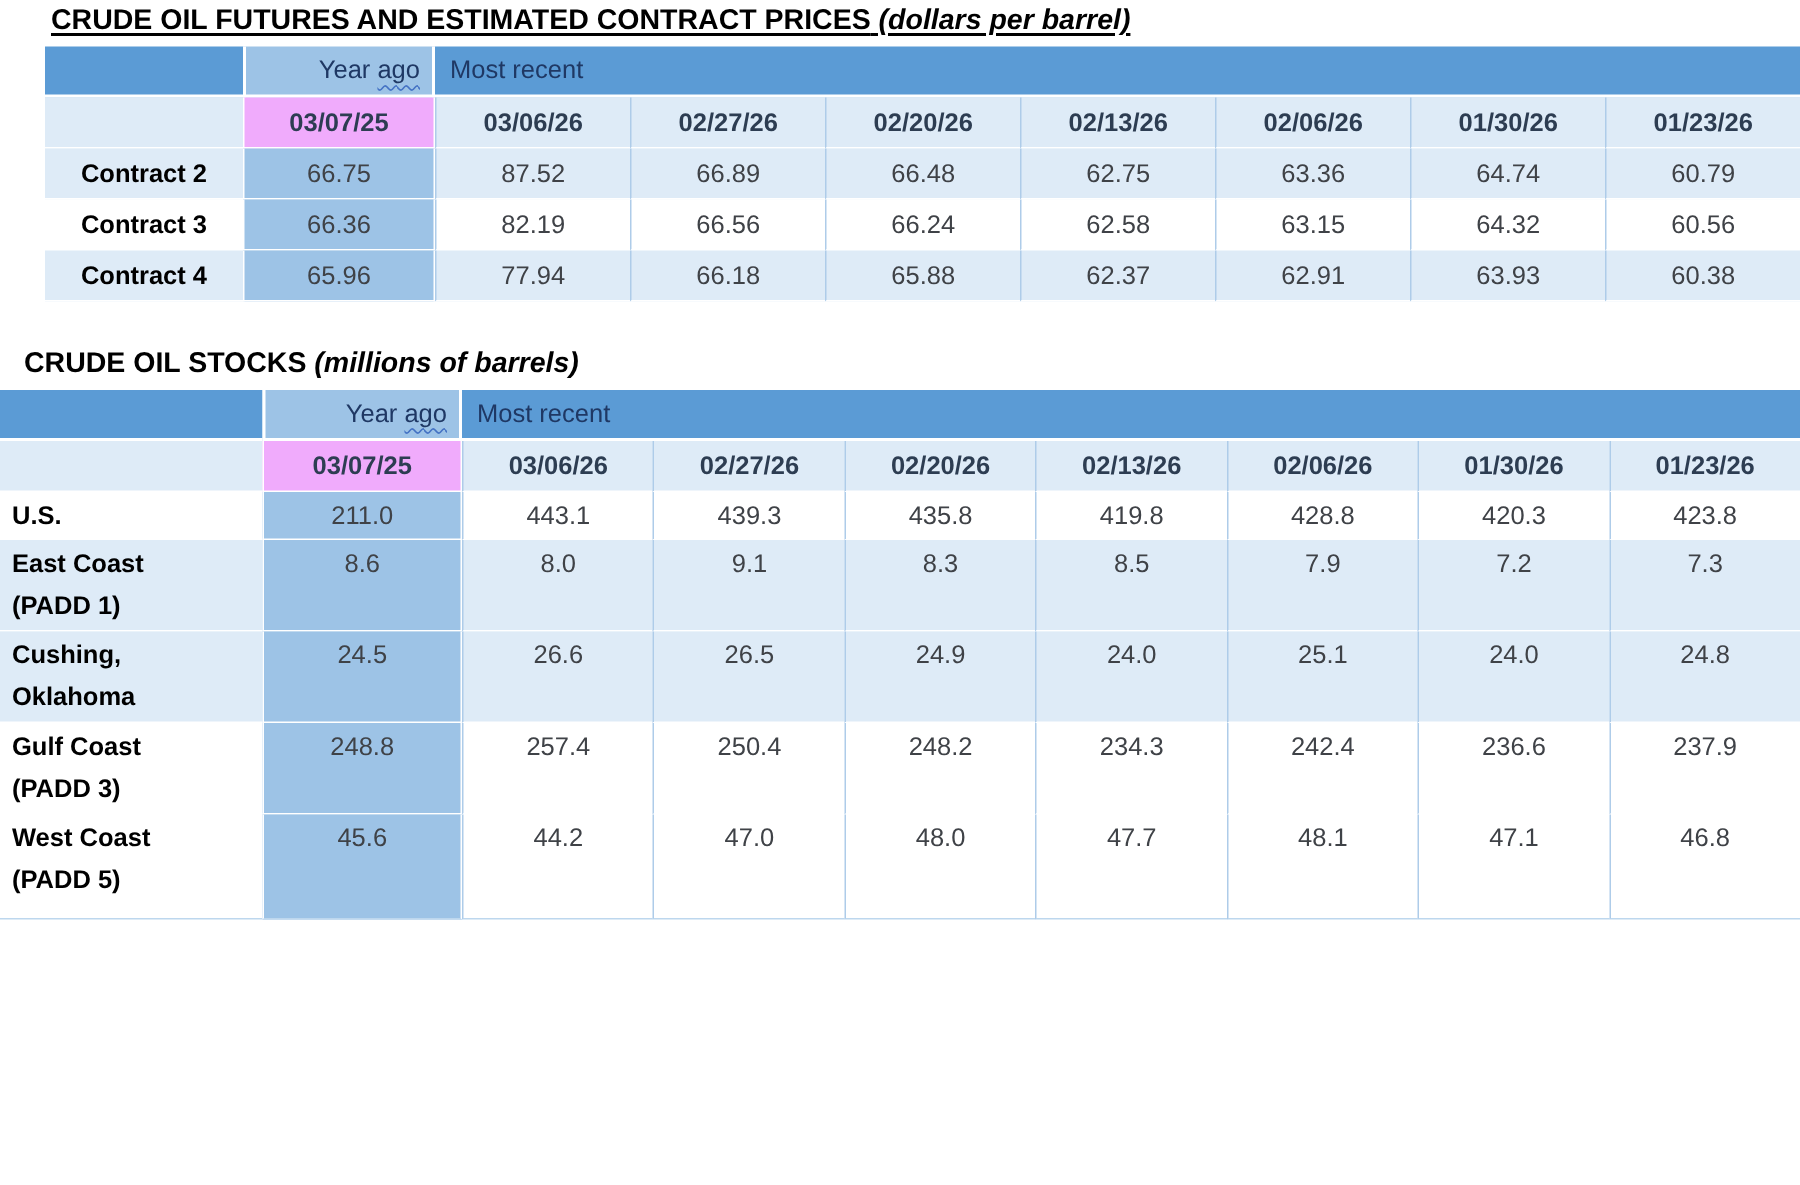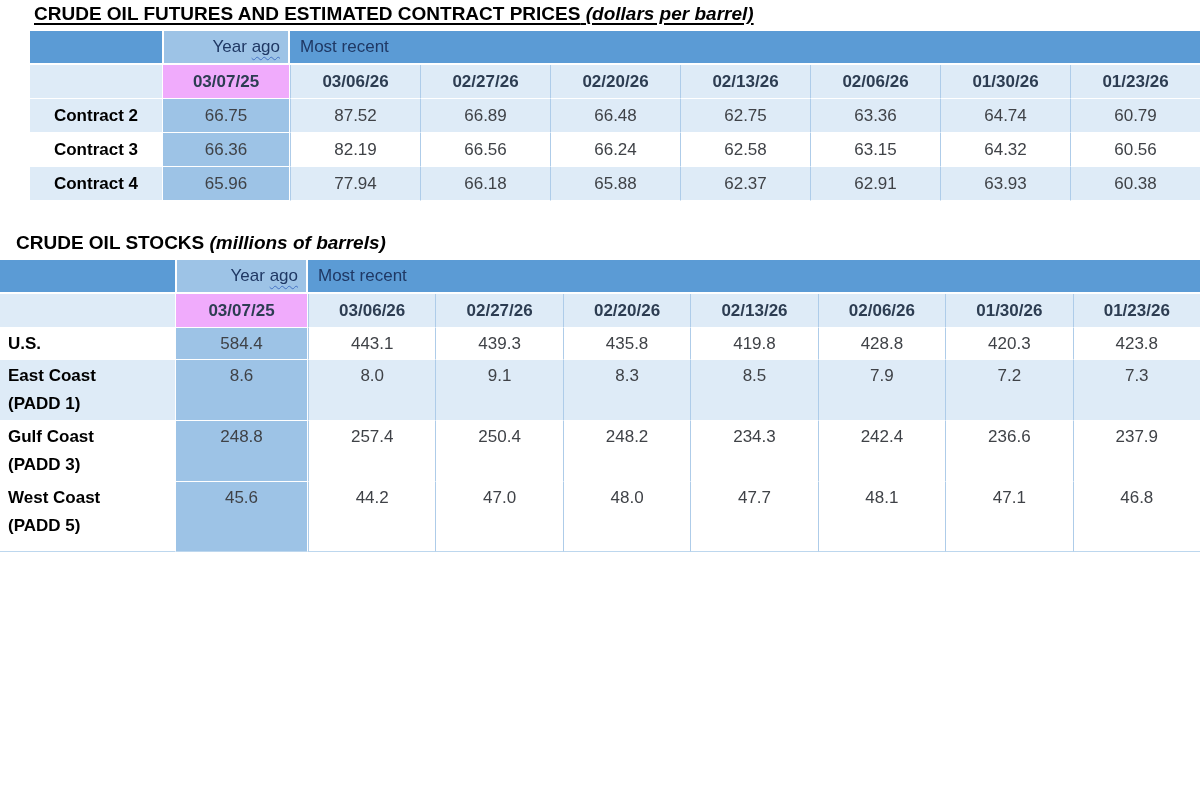--- a/index.html
+++ b/index.html
@@ -184,21 +184,21 @@
         <td>02/06/26</td>
         <td>01/30/26</td>
         <td>01/23/26</td>
       </tr>
   </thead>
   <tbody>
       <tr class="r-white" style="height: 31px;">
         <td class="label-cell">
           <div>U.S.</div>
         </td>
-        <td class="yearago-cell">584.4</td>
+        <td class="yearago-cell">211.0</td>
         <td class="value-cell">443.1</td>
         <td class="value-cell">439.3</td>
         <td class="value-cell">435.8</td>
         <td class="value-cell">419.8</td>
         <td class="value-cell">428.8</td>
         <td class="value-cell">420.3</td>
         <td class="value-cell">423.8</td>
       </tr>
       <tr class="r-blue" style="height: 61px;">
         <td class="label-cell">
@@ -207,20 +207,34 @@
         </td>
         <td class="yearago-cell">8.6</td>
         <td class="value-cell">8.0</td>
         <td class="value-cell">9.1</td>
         <td class="value-cell">8.3</td>
         <td class="value-cell">8.5</td>
         <td class="value-cell">7.9</td>
         <td class="value-cell">7.2</td>
         <td class="value-cell">7.3</td>
       </tr>
+      <tr class="r-blue" style="height: 61px;">
+        <td class="label-cell">
+          <div>Cushing,</div>
+          <div>Oklahoma</div>
+        </td>
+        <td class="yearago-cell">24.5</td>
+        <td class="value-cell">26.6</td>
+        <td class="value-cell">26.5</td>
+        <td class="value-cell">24.9</td>
+        <td class="value-cell">24.0</td>
+        <td class="value-cell">25.1</td>
+        <td class="value-cell">24.0</td>
+        <td class="value-cell">24.8</td>
+      </tr>
       <tr class="r-white" style="height: 61px;">
         <td class="label-cell">
           <div>Gulf Coast</div>
           <div>(PADD 3)</div>
         </td>
         <td class="yearago-cell">248.8</td>
         <td class="value-cell">257.4</td>
         <td class="value-cell">250.4</td>
         <td class="value-cell">248.2</td>
         <td class="value-cell">234.3</td>

